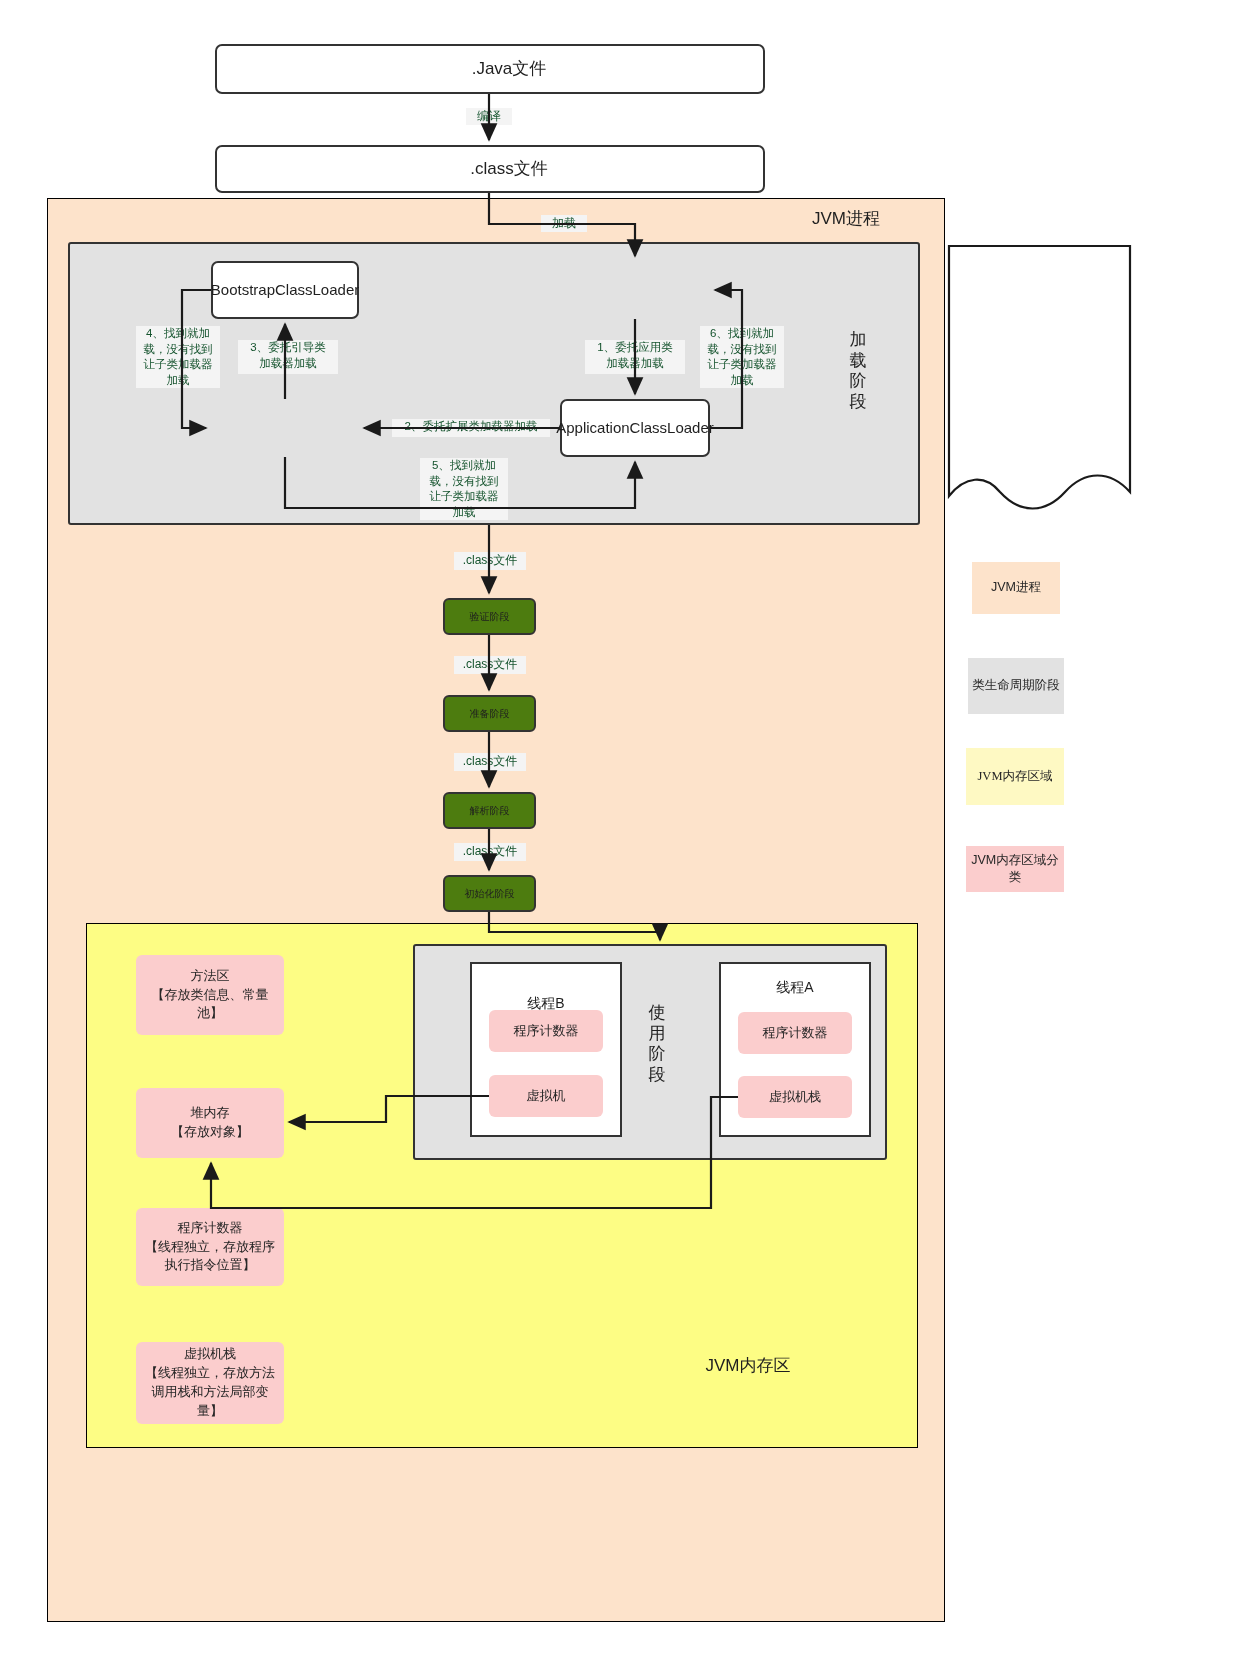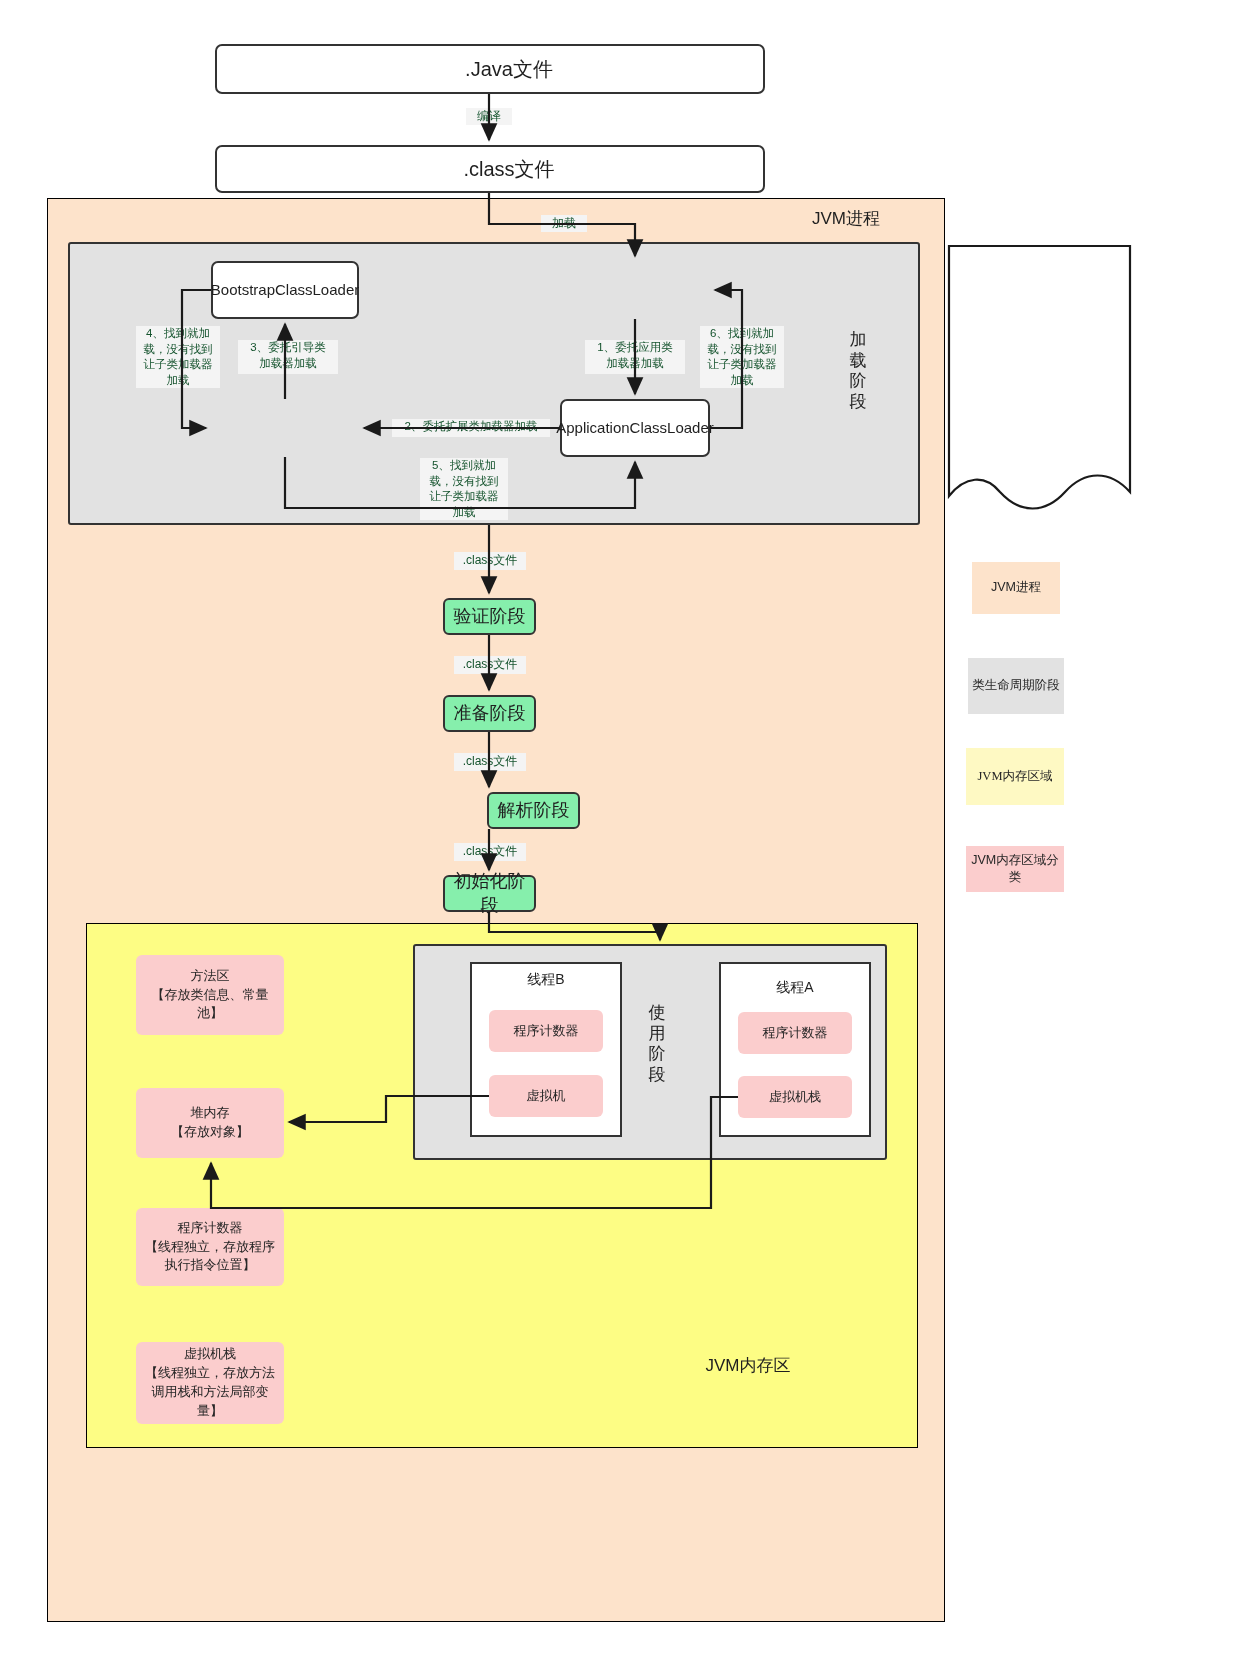--- a/index.html
+++ b/index.html
@@ -40,26 +40,26 @@
     background: #ffffff;
     border: 2px solid #333333;
     border-radius: 7px;
     display: flex;
     align-items: center;
     justify-content: center;
     text-align: center;
     font-size: 15px;
     line-height: 1.3;
   }
-  .node.big { font-size: 20px; padding-left: 38px; }
+  .node.big { font-size: 17px; padding-left: 38px; }
   .node.gray {
-    background: #86efac;
+    background: #4d7c0f;
     border: 2px solid #333333;
     border-radius: 6px;
-    font-size: 18px;
+    font-size: 10px;
   }
   .node.sq {
     border-radius: 0;
     background: #ffffff;
     border: 2px solid #333333;
   }
   .pinkbox {
     background: #fbcdcd;
     border-radius: 6px;
     display: flex;
@@ -183,27 +183,27 @@
 让子类加载器
 加载</div>
 
   <div class="abs elabel" style="left:454px; top:552px; width:72px; height:18px;">.class文件</div>
   <div class="abs node gray" style="left:443px; top:598px; width:93px; height:37px;">验证阶段</div>
 
   <div class="abs elabel" style="left:454px; top:656px; width:72px; height:18px;">.class文件</div>
   <div class="abs node gray" style="left:443px; top:695px; width:93px; height:37px;">准备阶段</div>
 
   <div class="abs elabel" style="left:454px; top:753px; width:72px; height:18px;">.class文件</div>
-  <div class="abs node gray" style="left:443px; top:792px; width:93px; height:37px;margin-left:44px;">解析阶段</div>
+  <div class="abs node gray" style="left:443px; top:792px; width:93px; height:37px;">解析阶段</div>
 
   <div class="abs elabel" style="left:454px; top:843px; width:72px; height:18px;">.class文件</div>
   <div class="abs node gray" style="left:443px; top:875px; width:93px; height:37px;">初始化阶段</div>
 
   <div class="abs node sq" style="left:470px; top:962px; width:152px; height:175px; border-radius:0; display:block;">
-    <div style="text-align:center; font-size:14px; margin-top:6px;">线程B</div>
+    <div style="text-align:center; font-size:14px; margin-top:30px;">线程B</div>
   </div>
   <div class="abs pinkbox" style="left:489px; top:1010px; width:114px; height:42px;">程序计数器</div>
   <div class="abs pinkbox" style="left:489px; top:1075px; width:114px; height:42px;">虚拟机</div>
 
   <div class="abs node sq" style="left:719px; top:962px; width:152px; height:175px; border-radius:0; display:block;">
     <div style="text-align:center; font-size:14px; margin-top:14px;">线程A</div>
   </div>
   <div class="abs pinkbox" style="left:738px; top:1012px; width:114px; height:42px;">程序计数器</div>
   <div class="abs pinkbox" style="left:738px; top:1076px; width:114px; height:42px;">虚拟机栈</div>
 

